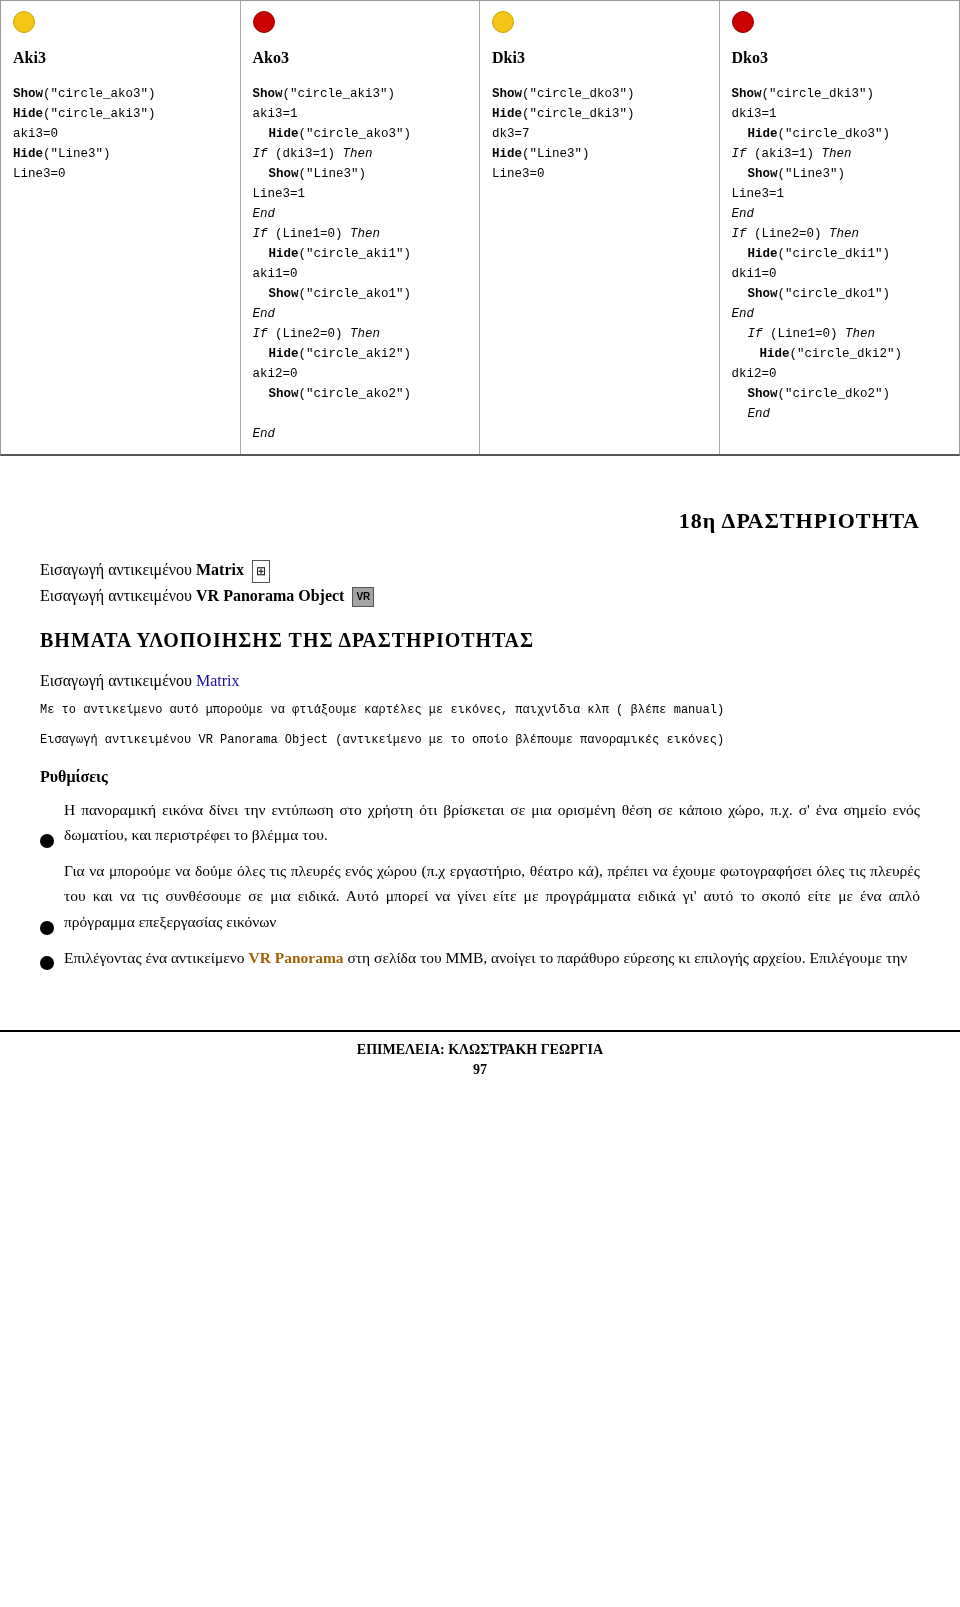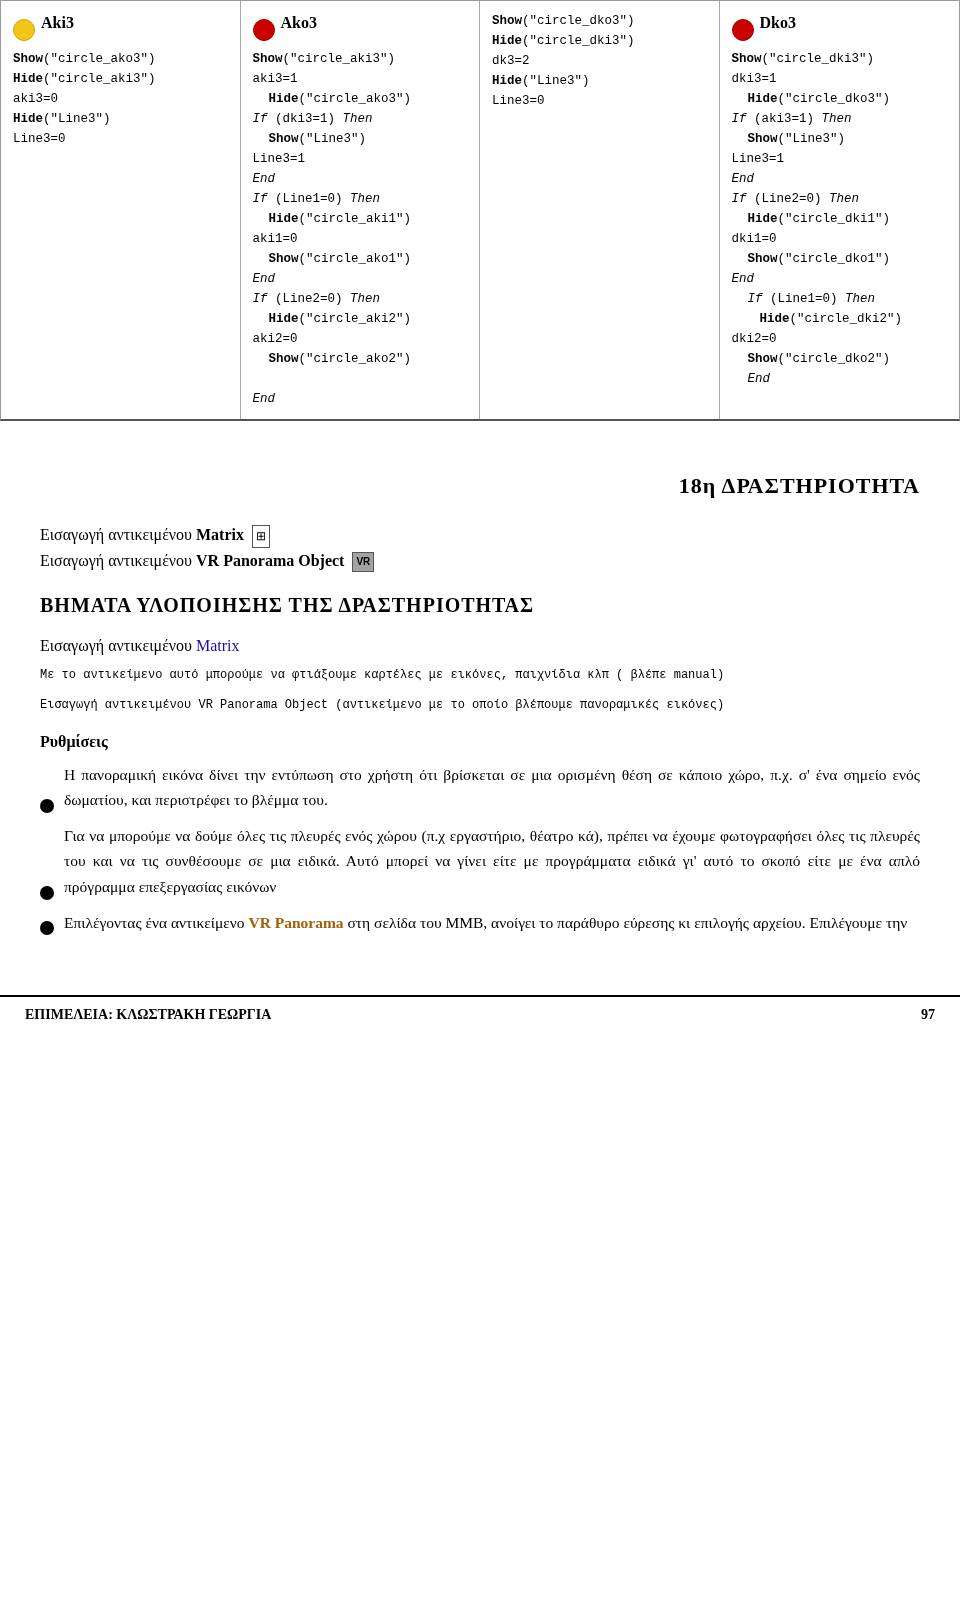--- a/index.html
+++ b/index.html
@@ -126,28 +126,30 @@
     
     .footer {
       border-top: 2px solid #000;
       margin-top: 30px;
       padding: 8px 25px;
       display: flex;
       justify-content: space-between;
       align-items: center;
       font-size: 14px;
       font-weight: bold;
+      flex-direction: column;
     }
 
     
     .cell-header {
       display: flex;
-      align-items: flex-end;
-      gap: 6px;
+      align-items: flex-start;
+      gap: 13px;
       margin-bottom: 8px;
+      flex-direction: column;
     }
     .cell-circle {
       width: 22px;
       height: 22px;
       border-radius: 50%;
       display: inline-block;
       flex-shrink: 0;
     }
     .yellow-circle { background: #f5c518; border: 1px solid #c9a800; }
     .red-circle { background: #cc0000; border: 1px solid #990000; }
@@ -202,24 +204,28 @@
       <div><span class="italic">If</span> (Line2=0) <span class="italic">Then</span></div>
       <div class="indent1"><span class="bold">Hide</span>("circle_aki2")</div>
       <div>aki2=0</div>
       <div class="indent1"><span class="bold">Show</span>("circle_ako2")</div>
       <div>&nbsp;</div>
       <div><span class="italic">End</span></div>
     </div>
   </div>
 
   <div class="code-cell">
+    <div class="cell-header">
+      <span class="cell-circle yellow-circle"></span>
+      <span class="cell-title">Dki3</span>
+    </div>
     <div class="code-block">
       <div><span class="bold">Show</span>("circle_dko3")</div>
       <div><span class="bold">Hide</span>("circle_dki3")</div>
-      <div>dk3=2</div>
+      <div>dk3=7</div>
       <div><span class="bold">Hide</span>("Line3")</div>
       <div>Line3=0</div>
     </div>
   </div>
 
   <div class="code-cell">
     <div class="cell-header">
       <span class="cell-circle red-circle"></span>
       <span class="cell-title">Dko3</span>
     </div>

